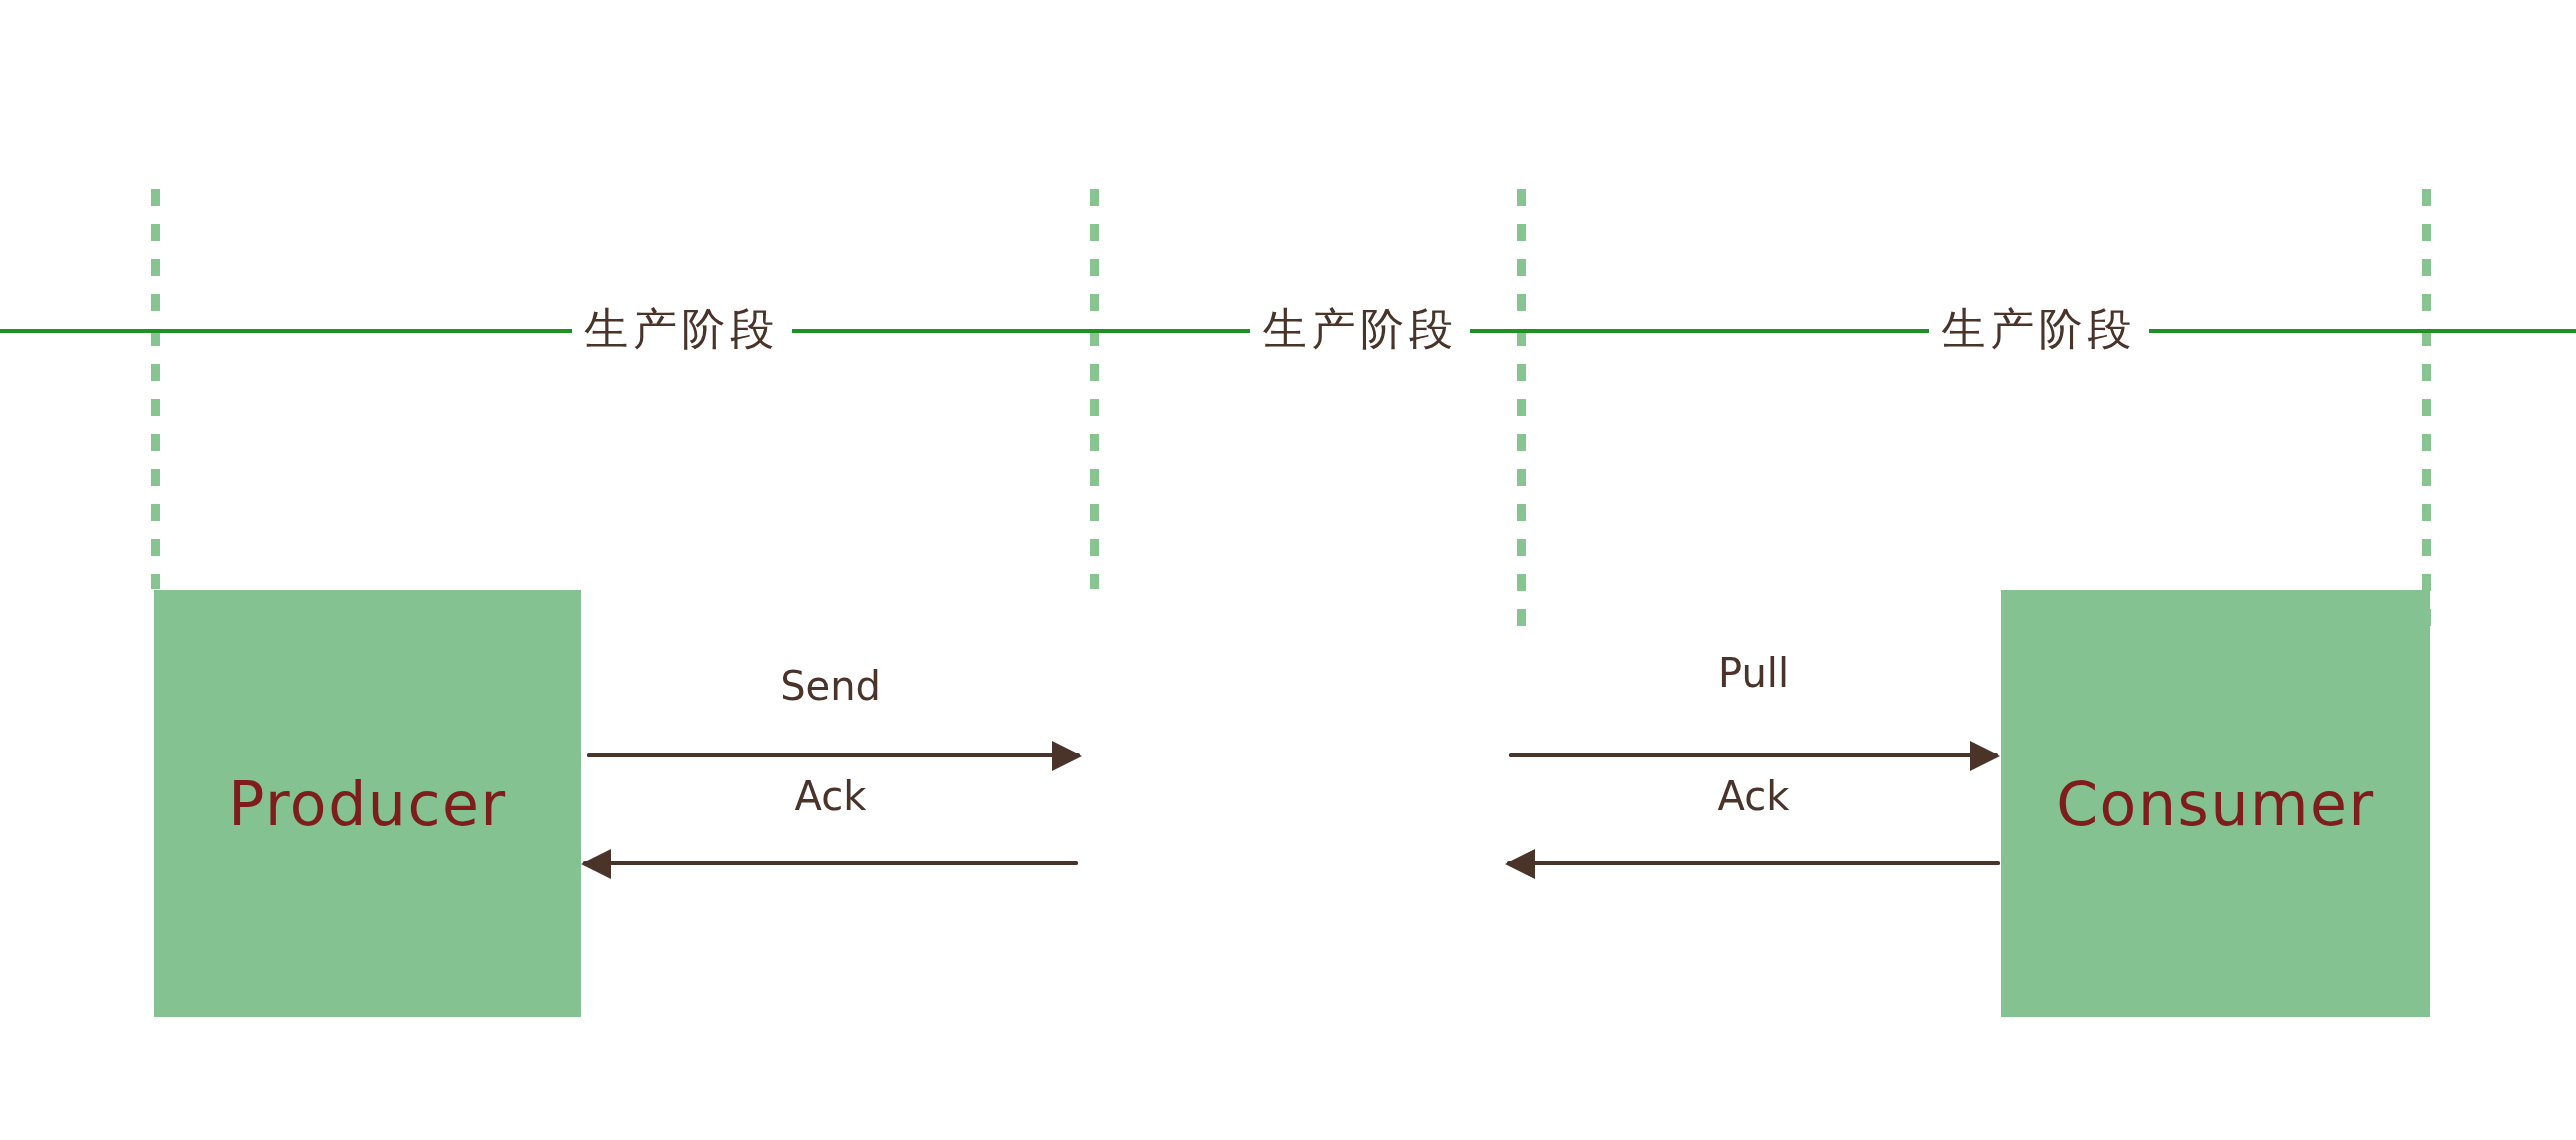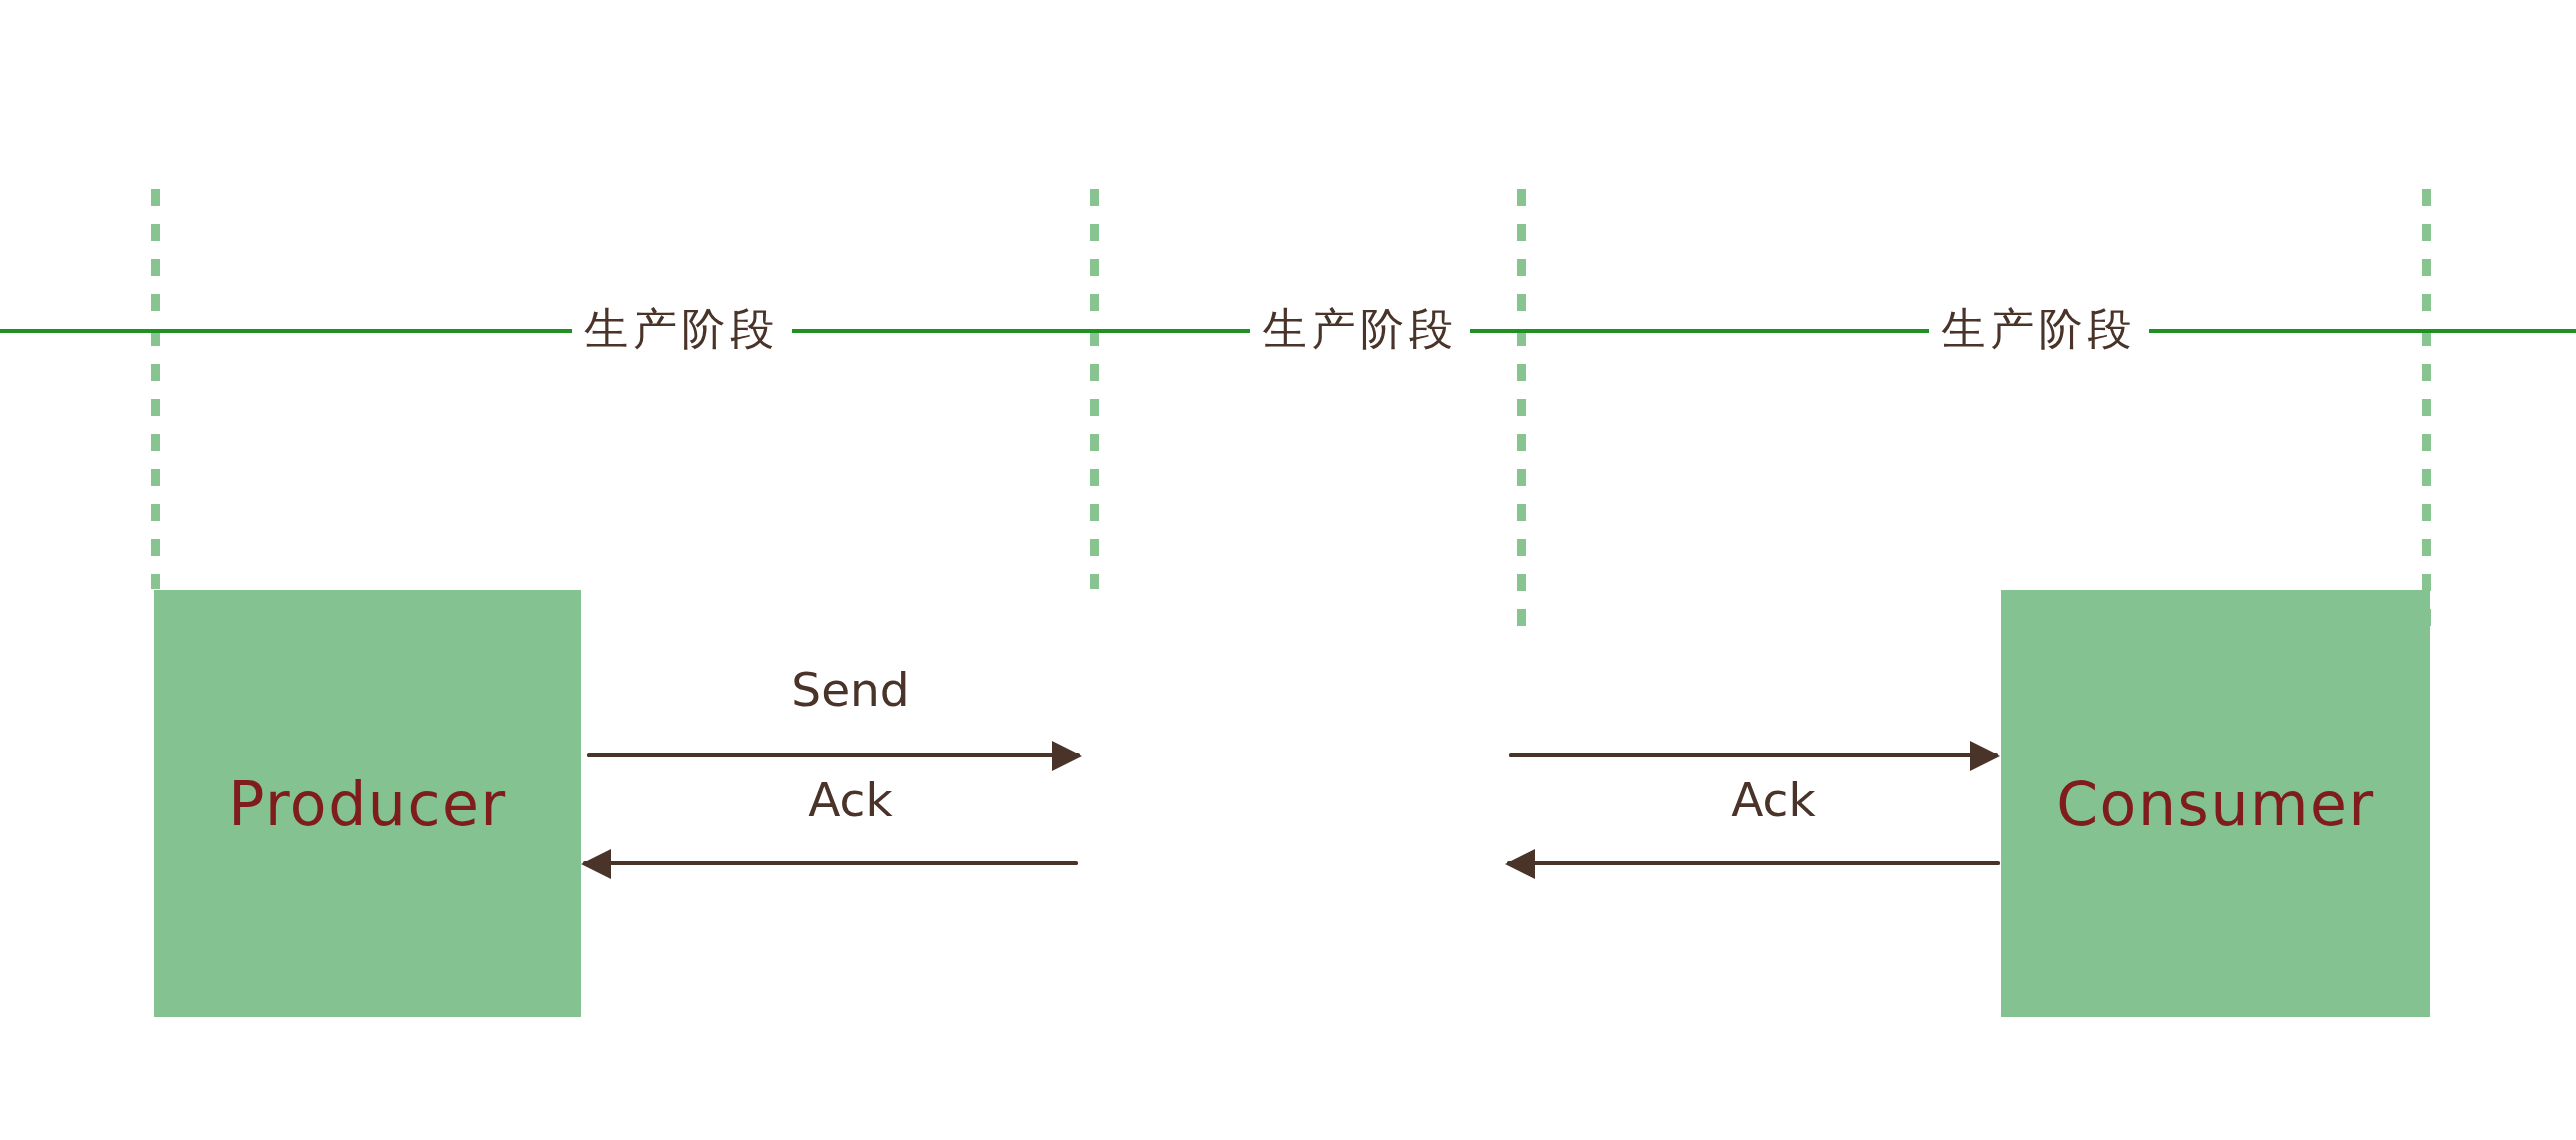--- a/index.html
+++ b/index.html
@@ -106,27 +106,26 @@
     right: -1.6px;
     border-left: 30px solid #4a342a;
   }
   .arrow.left .head {
     left: -1.6px;
     border-right: 30px solid #4a342a;
   }
   .arrow-label {
     position: absolute;
     color: #4a342a;
-    font-size: 47px;
+    font-size: 40px;
     line-height: 1;
     white-space: nowrap;
     text-align: center;
     font-family: "DejaVu Sans", sans-serif;
     font-weight: 400;
-    margin-left: 20px;
   }
 </style>
 </head>
 <body>
 
 <div id="stage">
 
   <div class="phase-divider" style="left:151px; top:189px; height:400px;"></div>
   <div class="phase-divider" style="left:1090px; top:189px; height:400px;"></div>
   <div class="phase-divider" style="left:1517px; top:189px; height:438px;"></div>
@@ -161,20 +160,21 @@
     <div class="shaft"></div>
     <div class="head"></div>
   </div>
 
   <div class="arrow-label" style="left:582px; top:776px; width:497px;">Ack</div>
   <div class="arrow left" style="left:583px; top:847px; width:495px;">
     <div class="shaft"></div>
     <div class="head"></div>
   </div>
 
+  <div class="arrow-label" style="left:1506px; top:653px; width:495px;">Pull</div>
   <div class="arrow right" style="left:1509px; top:739px; width:489px;">
     <div class="shaft"></div>
     <div class="head"></div>
   </div>
 
   <div class="arrow-label" style="left:1506px; top:776px; width:495px;">Ack</div>
   <div class="arrow left" style="left:1507px; top:847px; width:493px;">
     <div class="shaft"></div>
     <div class="head"></div>
   </div>

